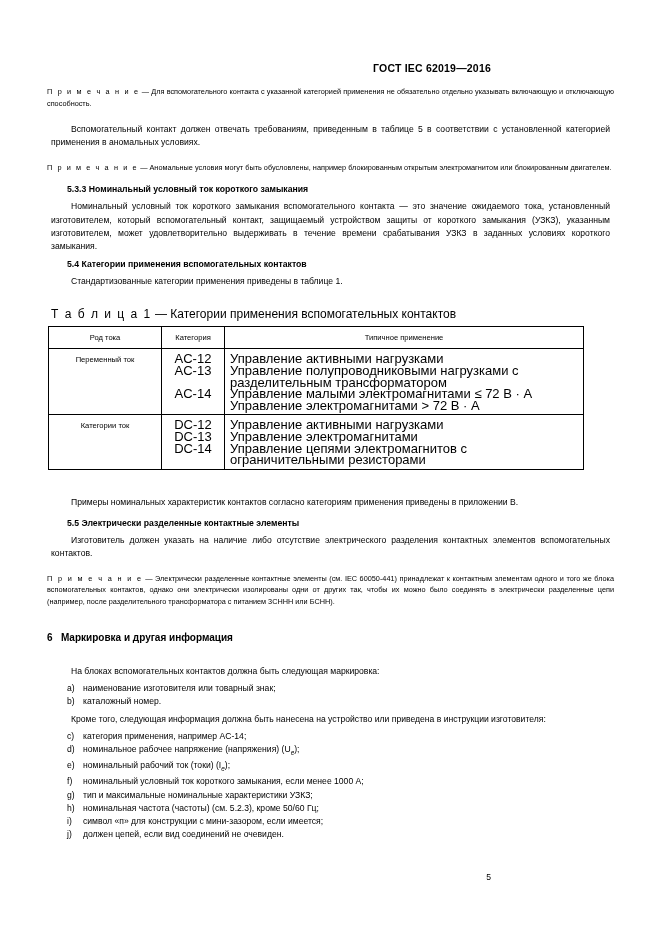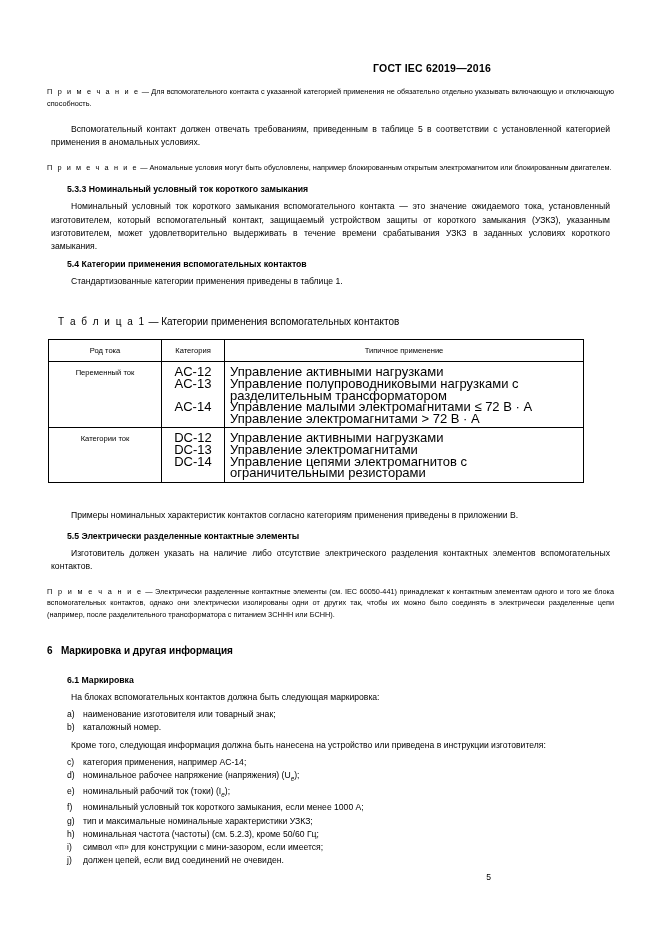--- a/index.html
+++ b/index.html
@@ -64,22 +64,22 @@
     line-height: 13px;
     text-indent: 20px;
     margin: 0;
   }
   .spacer-8 { height: 8px; }
   .spacer-10 { height: 10px; }
   .spacer-12 { height: 12px; }
   .spacer-4 { height: 4px; }
 
   .table-caption {
-    font-size: 10px;
-    margin: 11px;
+    font-size: 12px;
+    margin: 4px;
   }
   .table-caption .tlabel {
     letter-spacing: 1.5px;
   }
   table.appcats {
     border-collapse: collapse;
     width: 535px;
     margin-top: 5px;
     margin-left: 1px;
     table-layout: fixed;
@@ -249,21 +249,20 @@
     <p class="note"><span class="nlabel">П р и м е ч а н и е</span> <span>— Электрически разделенные контактные элементы (см. IEC 60050-441) принадлежат к контактным элементам одного и того же блока вспомогательных контактов, однако они электрически изолированы одни от других так, чтобы их можно было соединять в электрически разделенные цепи (например, после разделительного трансформатора с питанием 3СННН или БСНН).</span></p>
 
     <div class="spacer-12"></div>
     <div class="spacer-12"></div>
 
     <p class="section-head"><span>6</span>&nbsp;&nbsp; <span>Маркировка и другая информация</span></p>
 
     <div class="spacer-12"></div>
     <div class="spacer-4"></div>
 
-    <p class="clause"><span>6.1</span> <span>Маркировка</span></p>
     <p class="body-text">На блоках вспомогательных контактов должна быть следующая маркировка:</p>
 
     <ol class="alpha">
       <li><span class="mk">a)</span><span>наименование изготовителя или товарный знак;</span></li>
       <li><span class="mk">b)</span><span>каталожный номер.</span></li>
     </ol>
 
     <p class="body-text">Кроме того, следующая информация должна быть нанесена на устройство или приведена в инструкции изготовителя:</p>
 
     <ol class="alpha">

